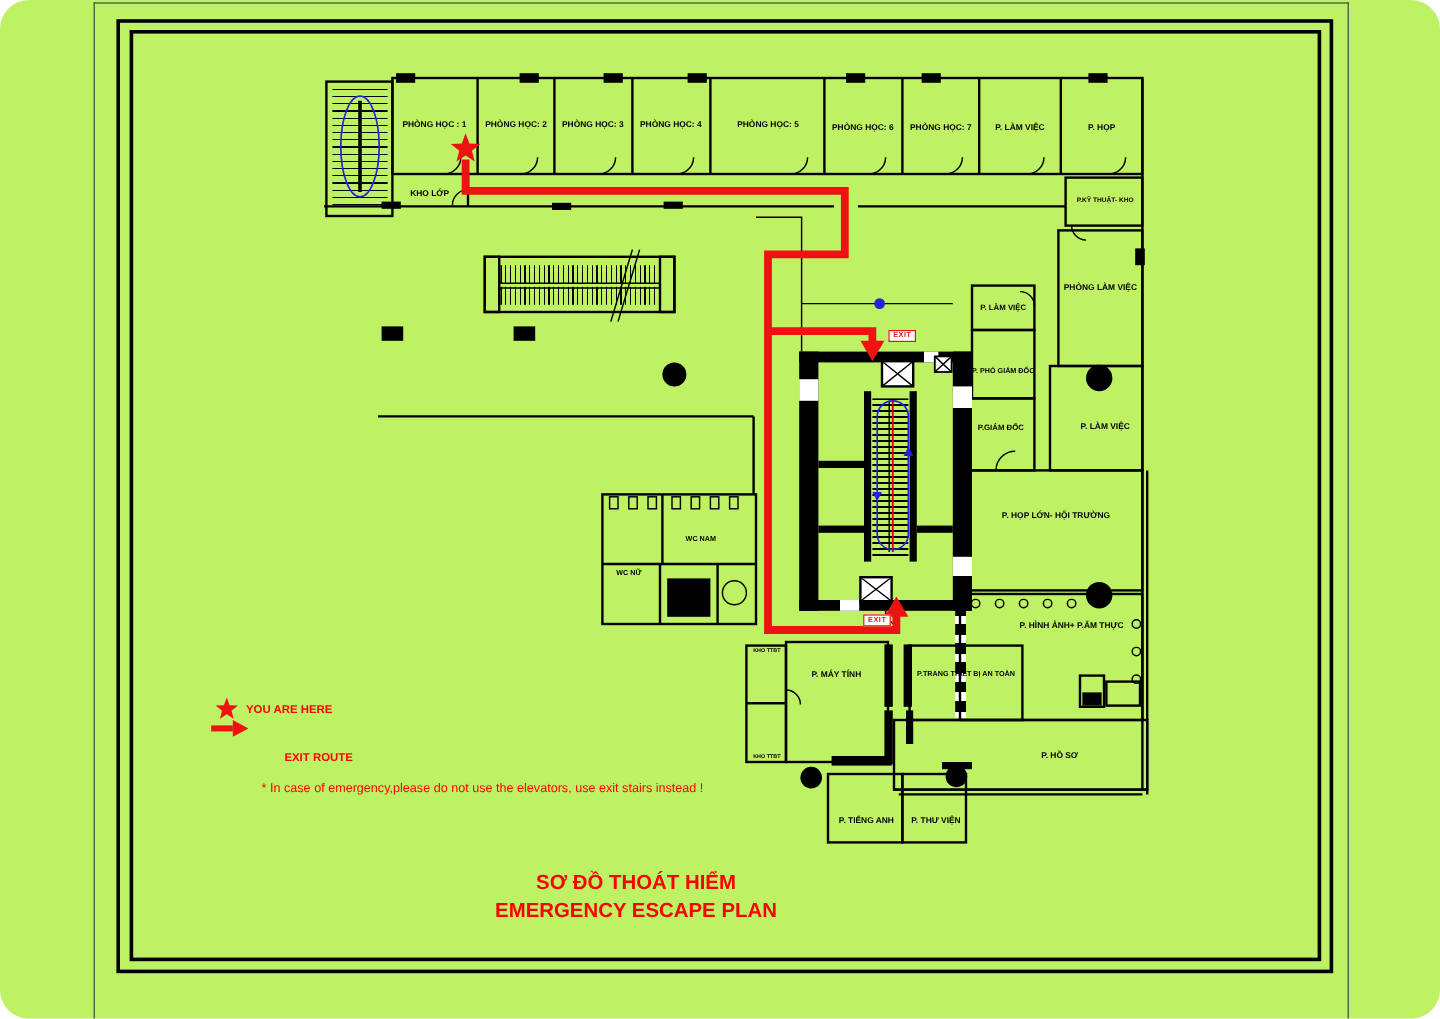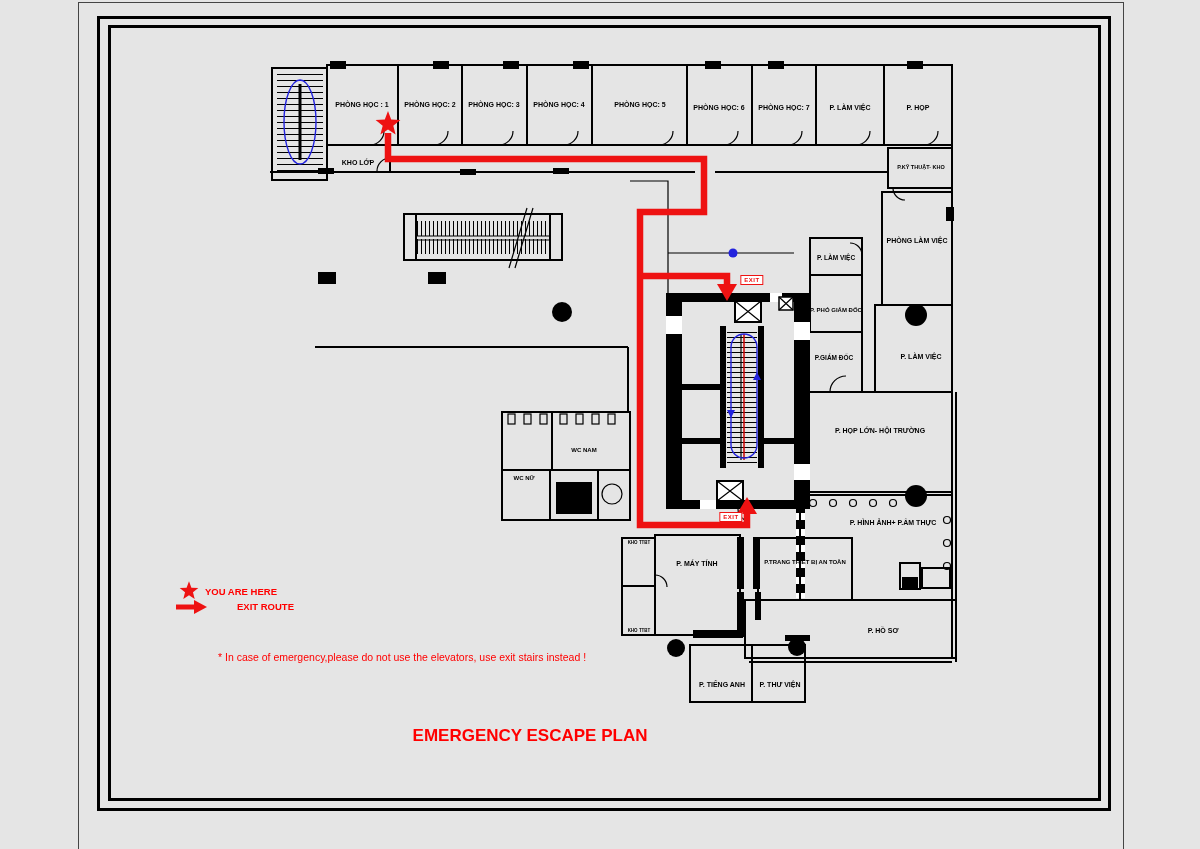--- a/index.html
+++ b/index.html
@@ -1,17 +1,18 @@
 <!DOCTYPE html>
 <html><head>
 <meta charset="utf-8">
 <style>
   html,body{margin:0;padding:0;background:#fff;}
-  #stage{position:relative;width:1200px;height:849px;background:#e5e5e5;overflow:hidden;
+  #stage{position:relative;width:1200px;height:849px;background:#bef264;overflow:hidden;
          font-family:"Liberation Sans",sans-serif;
+         border-radius:24px;
          --red:#ee1212;--textred:#ff0000;--blue:#2323dd;}
   .abs{position:absolute;}
   
   #thin-border{left:78px;top:2px;width:1044px;height:847px;border-left:1px solid #444;border-top:1px solid #444;border-right:1px solid #444;}
   #outer-border{left:97px;top:16px;width:1008px;height:789px;border:3px solid #000;}
   #inner-border{left:108px;top:25px;width:987px;height:770px;border:3px solid #000;}
   
   .treads-h{background:repeating-linear-gradient(to bottom,#000 0 1px,transparent 1px 6px);}
   .treads-h2{background:repeating-linear-gradient(to bottom,#000 0 1px,transparent 1px 5px);}
   .stripes-v{background:repeating-linear-gradient(to right,#000 0 1px,transparent 1px 4px);}
@@ -237,20 +238,21 @@
       <div class="room-label" style="left: 722px; top: 684px; font-size: 7px;">P. TIẾNG ANH</div>
       <div class="room-label" style="left: 780px; top: 684px; font-size: 7px;">P. THƯ VIỆN</div>
     </div>
 
   <div id="exit-signs">
       <div class="exit-sign" style="left: 752px; top: 280px;">EXIT</div>
       <div class="exit-sign" style="left: 731px; top: 517px;">EXIT</div>
     </div>
 
   <div class="legend-text" style="left:205px;top:586px;">YOU ARE HERE</div>
-  <div class="legend-text" style="left:205px;top:601px;padding-left:32px;">EXIT ROUTE</div>
+  <div class="legend-text" style="left:205px;top:626px;padding-left:32px;">EXIT ROUTE</div>
   <div id="legend-note" style="left:218px;top:651px;">* In case of emergency,please do not use the elevators, use exit stairs instead !</div>
 
   <div id="plan-title">
+    <div>SƠ ĐỒ THOÁT HIỂM</div>
     <div>EMERGENCY ESCAPE PLAN</div>
   </div>
 
 </div>
 
 </body></html>

